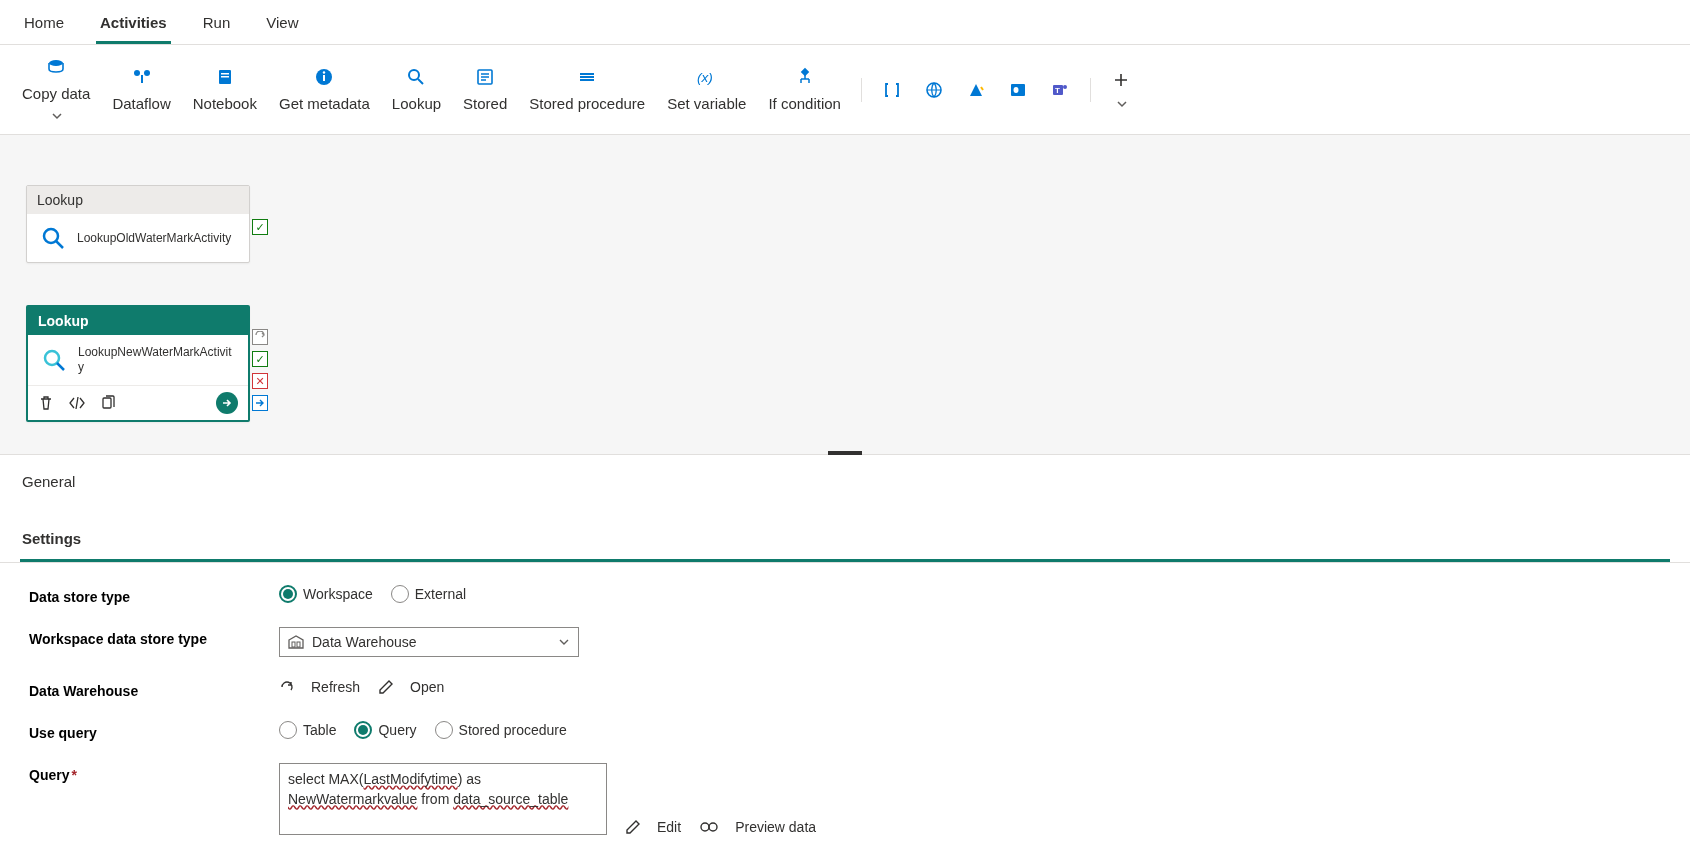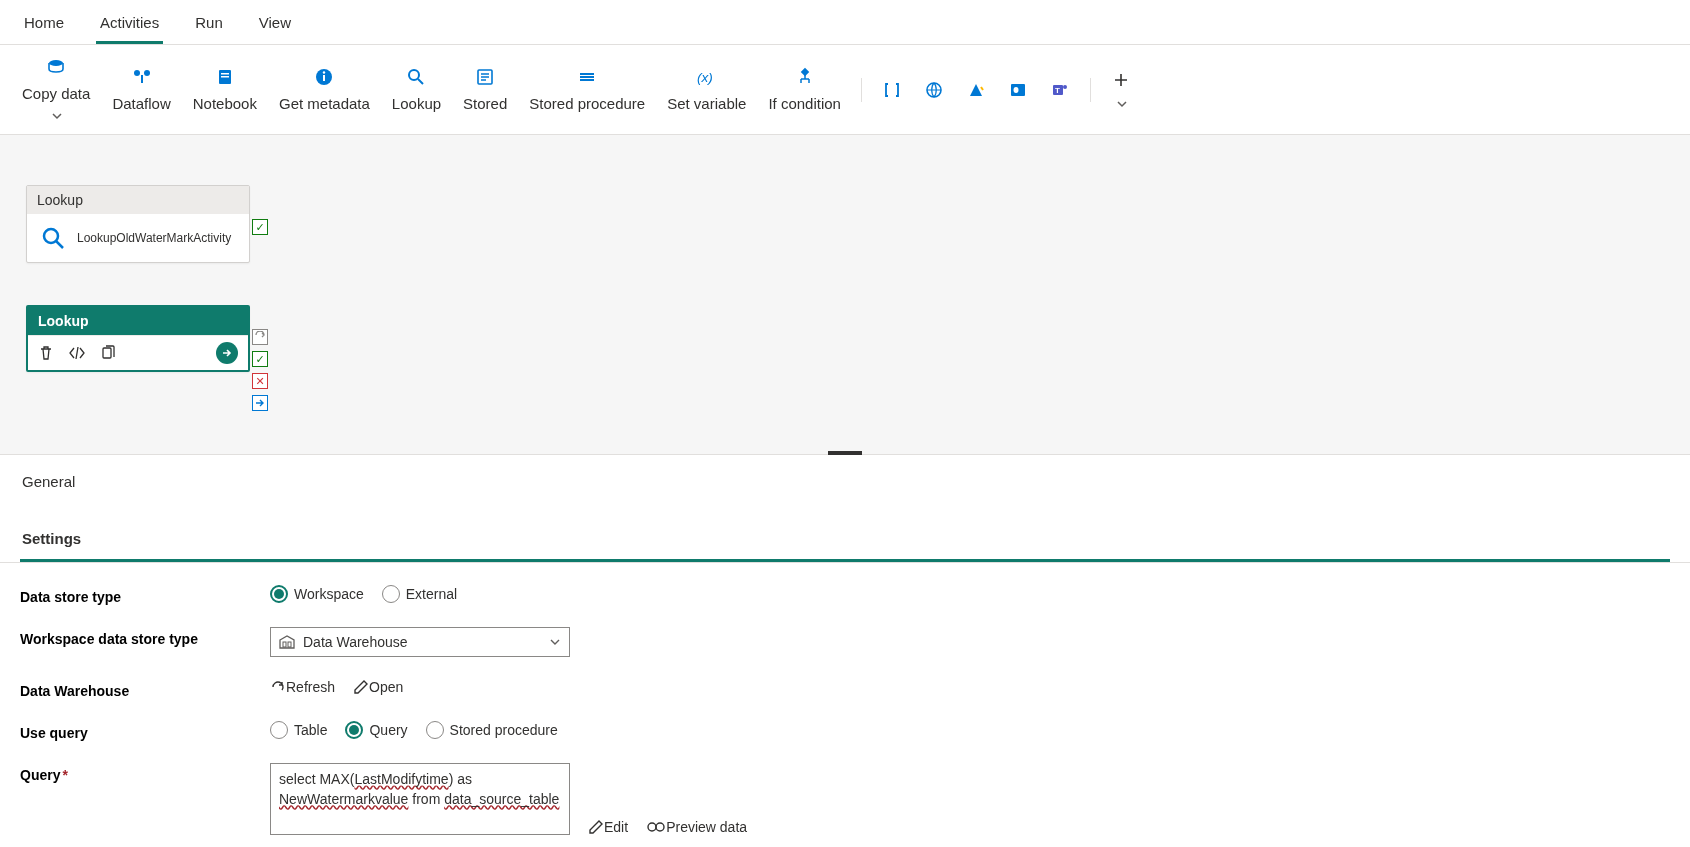--- a/index.html
+++ b/index.html
@@ -1,21 +1,21 @@
 <!DOCTYPE html>
 <html><head>
 <meta charset="utf-8">
 <style>
 * { box-sizing: border-box; margin: 0; padding: 0; font-family: "Segoe UI", sans-serif; }
 body { background: #fff; color: #323130; font-size: 14px; }
 
 
 .top-tabs { display: flex; gap: 28px; padding: 8px 20px 0; border-bottom: 1px solid #e1dfdd; }
 .top-tab { padding: 6px 4px 10px; cursor: pointer; font-size: 15px; color: #323130; }
-.top-tab.active { font-weight: 400; border-bottom: 3px solid #0f7b6c; }
+.top-tab.active { font-weight: 700; border-bottom: 3px solid #0f7b6c; }
 
 
 .toolbar { display: flex; align-items: center; gap: 6px; padding: 8px 14px; border-bottom: 1px solid #e1dfdd; flex-wrap: nowrap; }
 .tb-item { display: inline-flex; align-items: center; gap: 8px; padding: 4px 8px; cursor: pointer; font-size: 15px; color: #323130; white-space: nowrap; flex-direction: column; }
 .tb-sep { width: 1px; height: 24px; background: #e1dfdd; margin: 0 6px; }
 .tb-icon { display: inline-flex; width: 20px; height: 20px; align-items: center; justify-content: center; }
 .chev-down { margin-left: 2px; }
 
 
 .canvas { background: #f6f6f6; position: relative; height: 320px; border-bottom: 1px solid #e1dfdd; }
@@ -39,40 +39,40 @@
 .drag-handle { position: absolute; left: 50%; top: -4px; width: 34px; height: 4px; background: #323130; transform: translateX(-50%); }
 .panel-wrap { position: relative; }
 
 
 .detail-tabs { display: flex; gap: 24px; padding: 14px 20px 0; border-bottom: 1px solid #e1dfdd; flex-direction: column; }
 .detail-tab { padding: 4px 2px 12px; cursor: pointer; font-size: 15px; }
 .detail-tab.active { font-weight: 600; border-bottom: 3px solid #0f7b6c; }
 
 
 .form { padding: 22px 20px 40px; }
-.row { display: flex; align-items: flex-start; margin-bottom: 22px; }
+.row { display: flex; align-items: flex-start; margin-bottom: 22px; margin-left: 9px; }
 .lbl { width: 250px; font-weight: 600; font-size: 14px; padding-top: 4px; color: #000; }
 .lbl .req { color: #a4262c; margin-left: 2px; }
 .ctrl { display: flex; align-items: flex-end; gap: 18px; flex-wrap: wrap; }
 
 
 .radio { display: inline-flex; align-items: center; gap: 6px; cursor: pointer; font-size: 14px; }
 .radio .ring { width: 18px; height: 18px; border: 1px solid #8a8886; border-radius: 50%; display: inline-flex; align-items: center; justify-content: center; }
 .radio.sel .ring { border: 2px solid #0f7b6c; }
 .radio.sel .ring::after { content: ''; width: 10px; height: 10px; background: #0f7b6c; border-radius: 50%; }
 
 
 .select { width: 300px; height: 30px; border: 1px solid #8a8886; background: #fff; display: flex; align-items: center; padding: 0 8px; gap: 8px; cursor: pointer; font-size: 14px; }
 .select .caret { margin-left: auto; }
 
 
-.linkbtn { display: inline-flex; align-items: center; gap: 0; cursor: pointer; font-size: 14px; color: #323130; }
-
-
-.ta { width: 300px; height: 72px; border: 1px solid #8a8886; padding: 6px 8px; font-size: 14px; font-family: "Segoe UI", sans-serif; resize: both; line-height: 1.4; }
+.linkbtn { display: inline-flex; align-items: center; gap: 16px; cursor: pointer; font-size: 14px; color: #323130; }
+
+
+.ta { width: 328px; height: 72px; border: 1px solid #8a8886; padding: 6px 8px; font-size: 14px; font-family: "Segoe UI", sans-serif; resize: both; line-height: 1.4; }
 .ta .u1 { text-decoration: underline wavy #a4262c; text-decoration-skip-ink: none; }
 
 
 .chk { width: 20px; height: 20px; background: #0f7b6c; color: #fff; display: flex; align-items: center; justify-content: center; font-size: 14px; cursor: pointer; border-radius: 2px; }
 
 svg { display: block; }
 </style>
 </head>
 <body>
 
@@ -246,20 +246,29 @@
       </span>
       <div class="lname">LookupOldWaterMarkActivity</div>
     </div>
   </div>
   <div class="side-handles" style="left:252px; top:84px;">
     <div class="hbox green">✓</div>
   </div>
 
   <div class="activity-card selected" style="left:26px; top:170px;">
     <div class="hdr">Lookup</div>
+    <div class="body">
+      <span>
+        <svg width="28" height="28" viewBox="0 0 28 28">
+            <circle cx="12" cy="12" r="7" fill="none" stroke="#39c2d7" stroke-width="2.5"></circle>
+            <path d="M17 17l7 7" stroke="#0078d4" stroke-width="2.5"></path>
+          </svg>
+      </span>
+      <div class="lname">LookupNewWaterMarkActivity</div>
+    </div>
     <div class="ftr">
       <span>
         <svg width="16" height="16" viewBox="0 0 16 16">
             <path d="M3 4h10M6 4V2h4v2M5 4l1 10h4l1-10" fill="none" stroke="#323130" stroke-width="1.3"></path>
           </svg>
       </span>
       <span>
         <svg width="18" height="16" viewBox="0 0 18 16">
             <path d="M6 3L2 8l4 5M12 3l4 5-4 5M10 2l-2 12" fill="none" stroke="#323130" stroke-width="1.3"></path>
           </svg>

